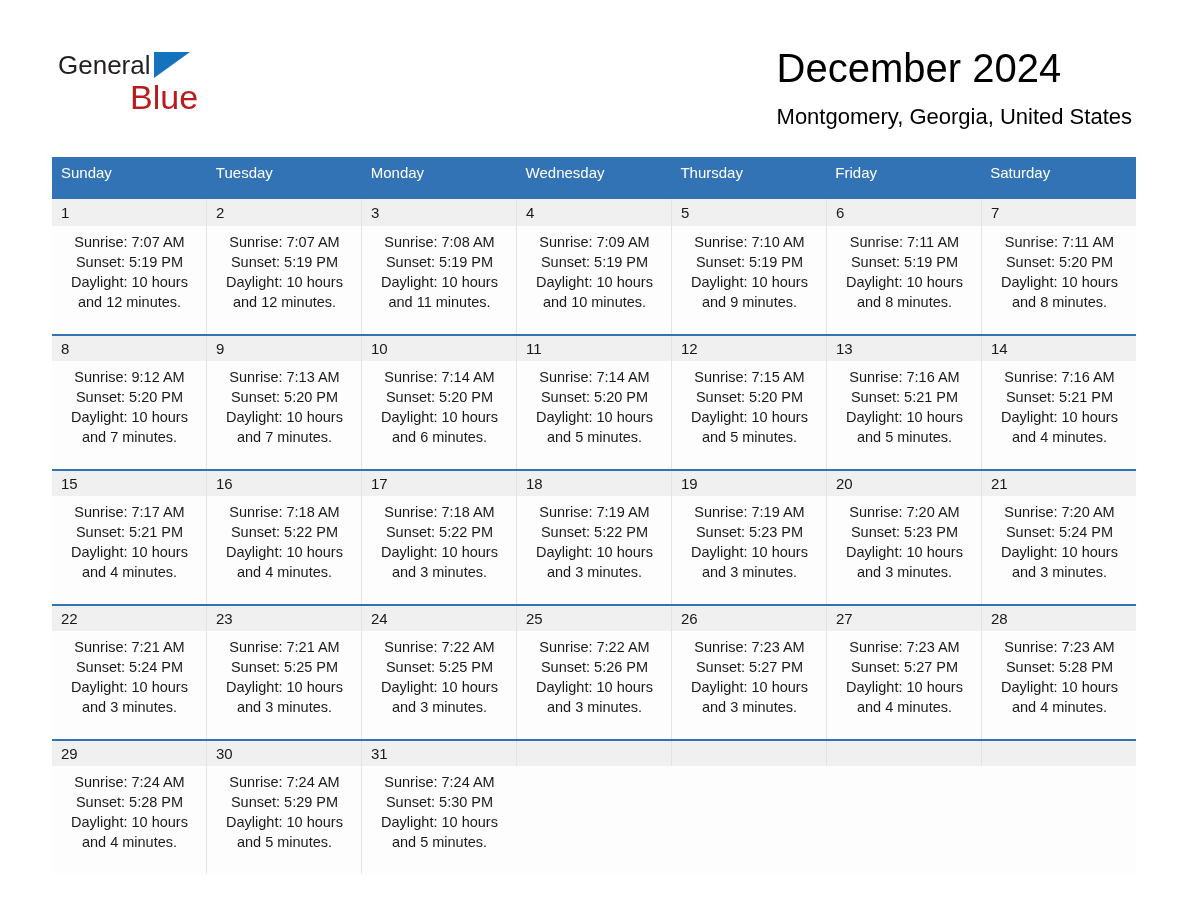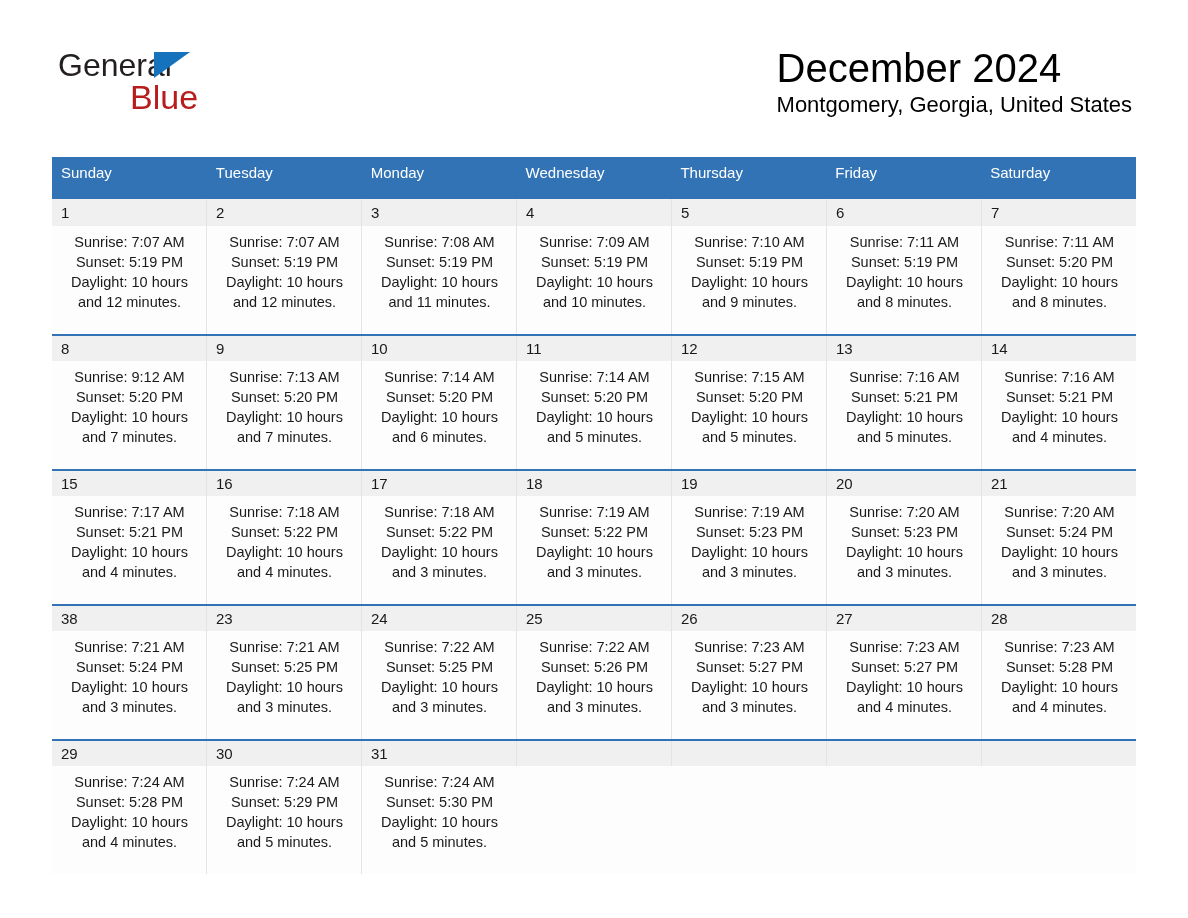--- a/index.html
+++ b/index.html
@@ -28,21 +28,21 @@
   }
   .logo {
     position: absolute;
     left: 58px;
     top: 48px;
     width: 320px;
     height: 72px;
   }
   .logo-line1 {
     position: relative;
-    font-size: 32px;
+    font-size: 26px;
     line-height: 34px;
     letter-spacing: 0px;
     color: #231f20;
     font-weight: 400;
     white-space: nowrap;
   }
   .logo-tri {
     position: absolute;
     left: 96px;
     top: 4px;
@@ -68,21 +68,21 @@
     top: 44px;
   }
   .cal-title {
     font-size: 40px;
     line-height: 48px;
     font-weight: 400;
     color: #000000;
     white-space: nowrap;
   }
   .cal-subtitle {
-    margin-top: 0;
+    margin-top: 12px;
     font-size: 22px;
     line-height: 26px;
     font-weight: 400;
     color: #000000;
     white-space: nowrap;
   }
 
   
   .calendar {
     position: absolute;
@@ -348,21 +348,21 @@
           <div class="line">Sunrise: 7:20 AM</div>
           <div class="line">Sunset: 5:24 PM</div>
           <div class="line">Daylight: 10 hours</div>
           <div class="line">and 3 minutes.</div>
         </div>
       </div>
     </div>
 
     <div class="week">
       <div class="daynum-band">
-        <div class="daynum">38</div>
+        <div class="daynum">22</div>
         <div class="daynum">23</div>
         <div class="daynum">24</div>
         <div class="daynum">25</div>
         <div class="daynum">26</div>
         <div class="daynum">27</div>
         <div class="daynum">28</div>
       </div>
       <div class="detail-band">
         <div class="cell">
           <div class="line">Sunrise: 7:21 AM</div>

